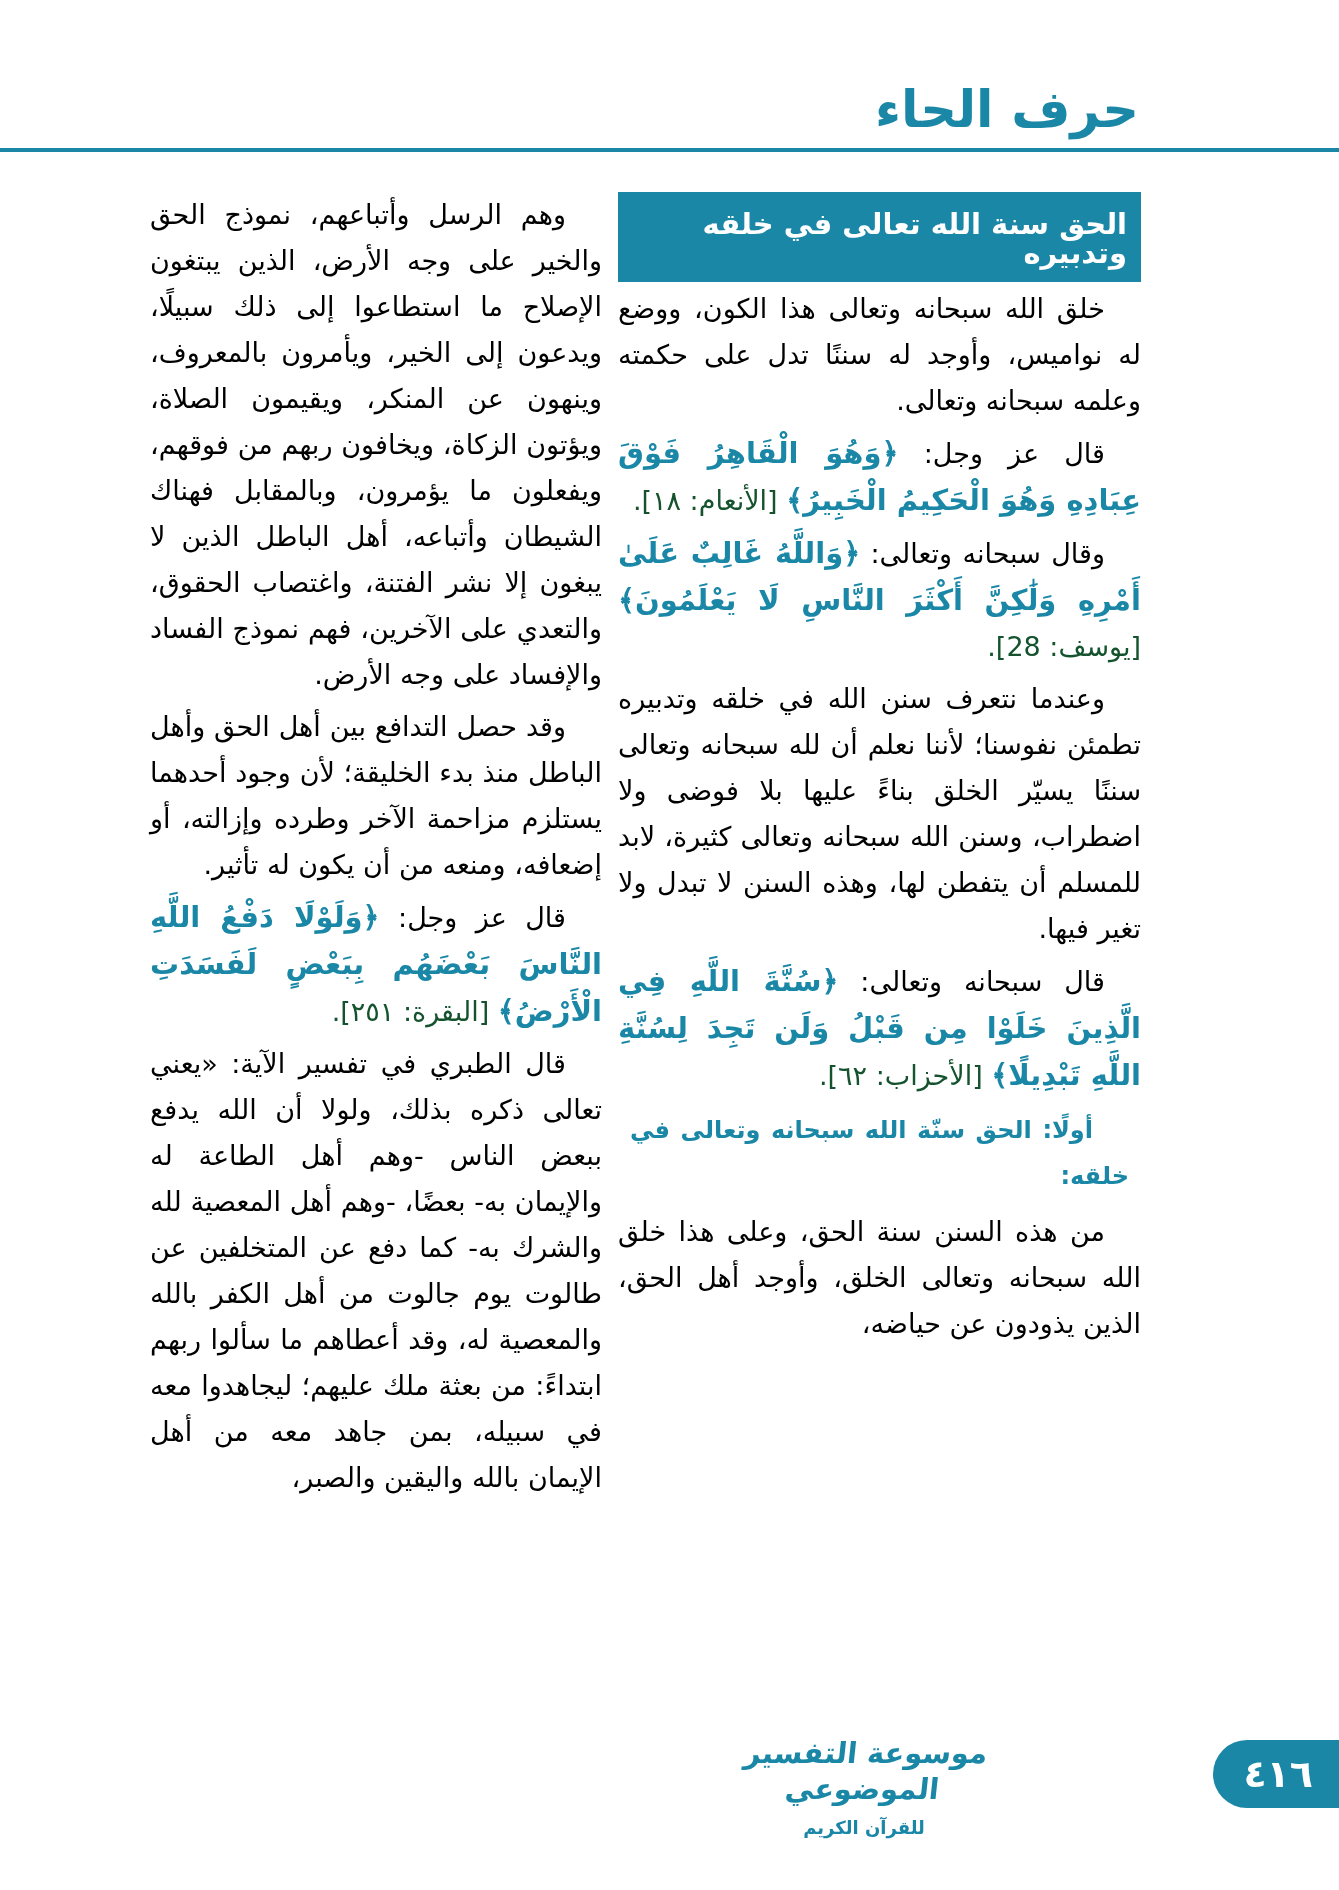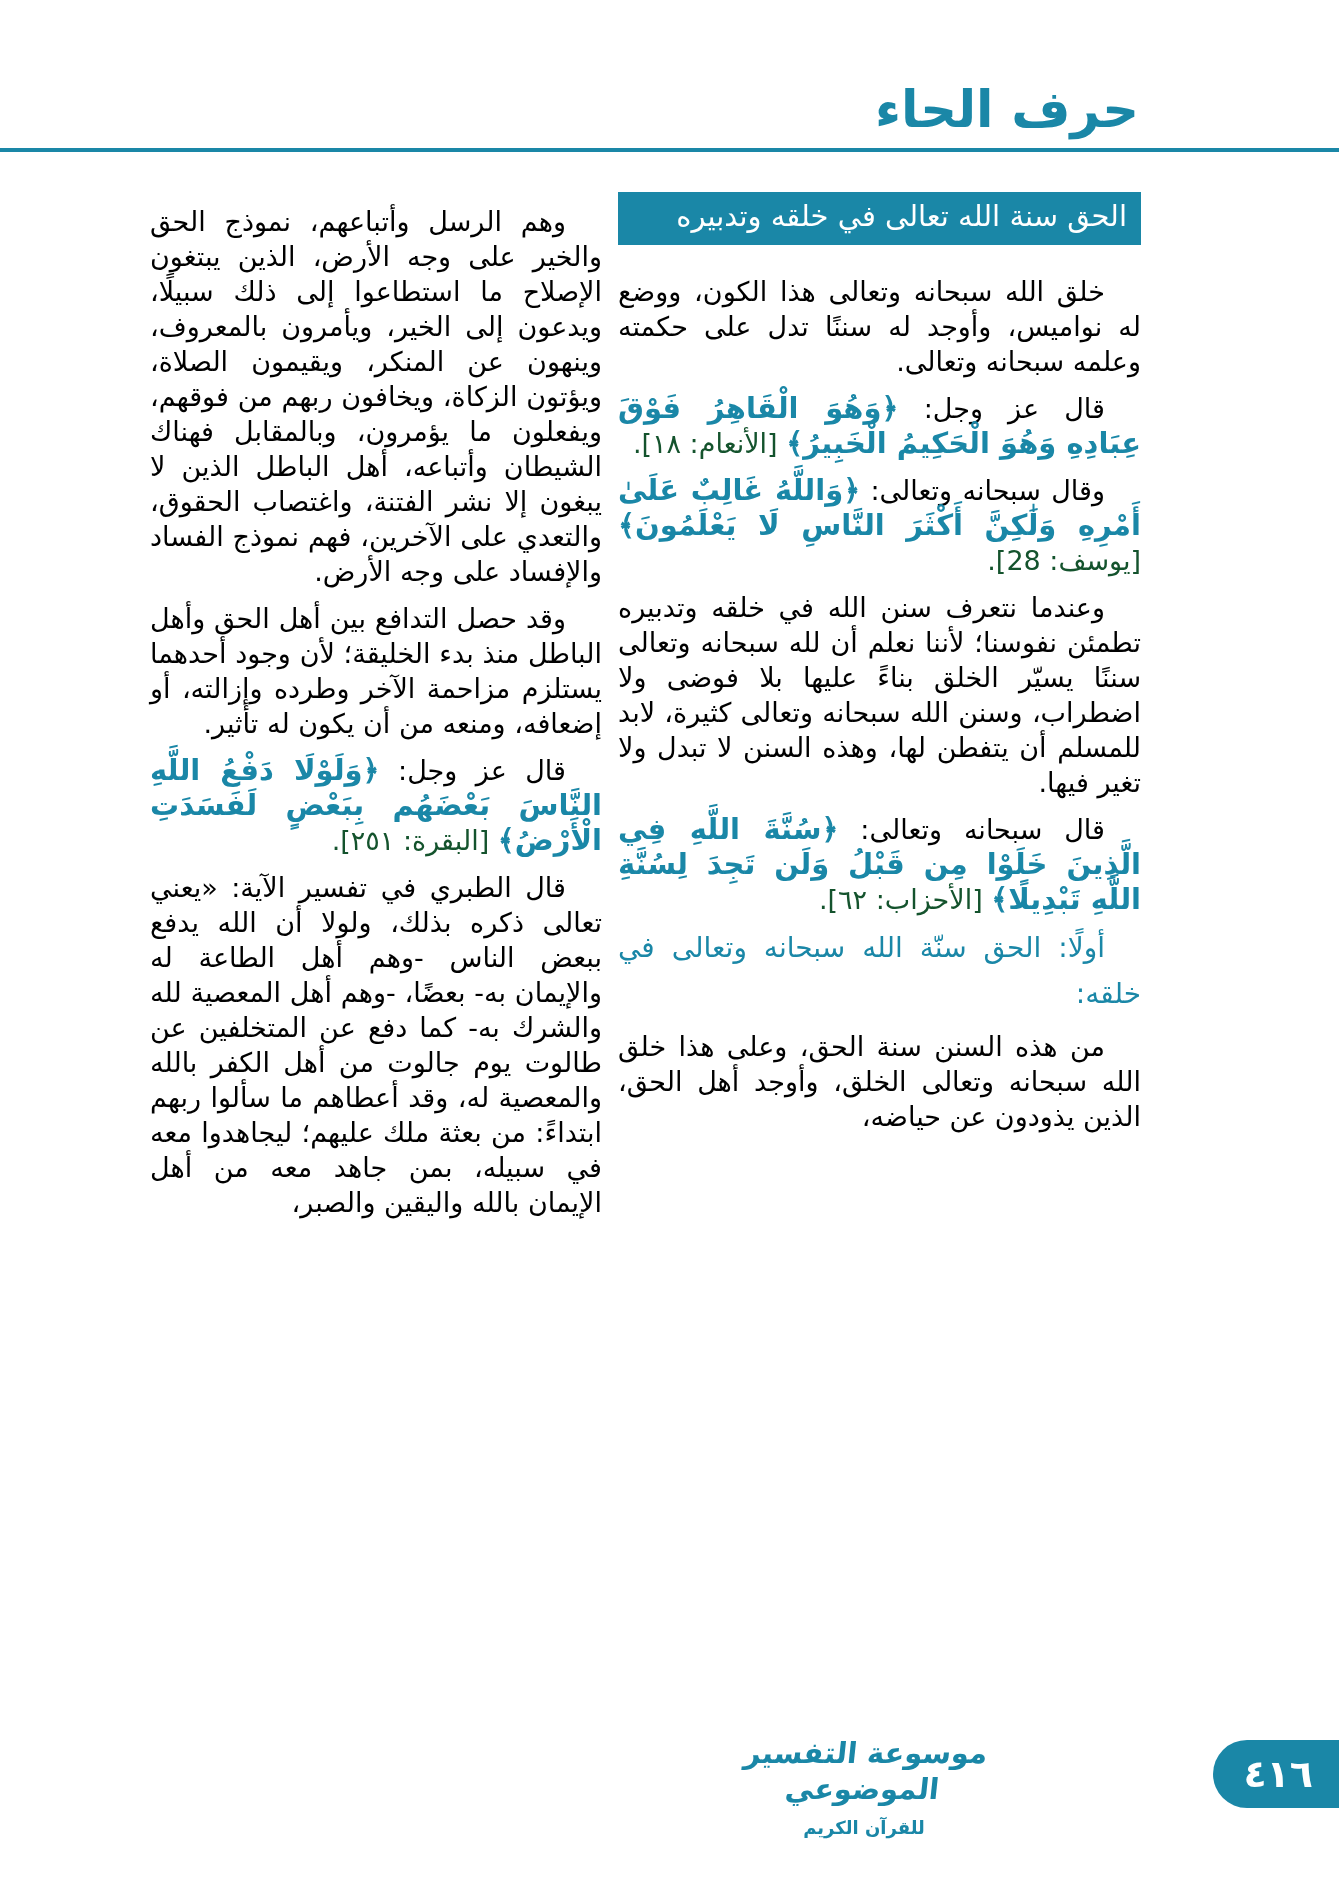--- a/index.html
+++ b/index.html
@@ -22,38 +22,38 @@
     background:var(--accent);
   }
   
   .columns{
     position:absolute;top:192px;right:198px;left:150px;
     display:grid;grid-template-columns:523px 1fr;column-gap:16px;
   }
   .col{min-width:0;}
   .section-bar{
     background:var(--accent);color:#fff;
-    font-size:29px;font-weight:normal;line-height:1.0;
-    padding:10px 14px 14px;margin:0 0 29px;
+    font-size:29px;font-weight:bold;line-height:1.0;
+    padding:18px 14px 14px;margin:0 0 4px;
     text-align:right;
   }
   p.body-p{
-    margin:12px 0 6px;
-    font-size:27px;line-height:35px;
+    margin:0 0 6px;
+    font-size:27px;line-height:46px;
     text-align:justify;text-indent:36px;
     color:#000;
   }
   .quran{
     color:var(--accent);font-weight:bold;font-size:29px;
   }
   .ref{ color:#14532d; }
   p.subheading{
-    margin:8px 0 10px;
-    color:var(--accent);font-weight:normal;
-    font-size:28px;line-height:46px;
+    margin:8px 12px 10px;
+    color:var(--accent);font-weight:bold;
+    font-size:24px;line-height:46px;
     text-align:justify;text-indent:36px;
   }
   
   .page-badge{
     position:absolute;bottom:82px;right:0;
     background:var(--accent);color:#fff;
     font-size:38px;font-weight:bold;
     padding:12px 26px 12px 30px;
     border-radius:36px 0 0 36px;
   }

